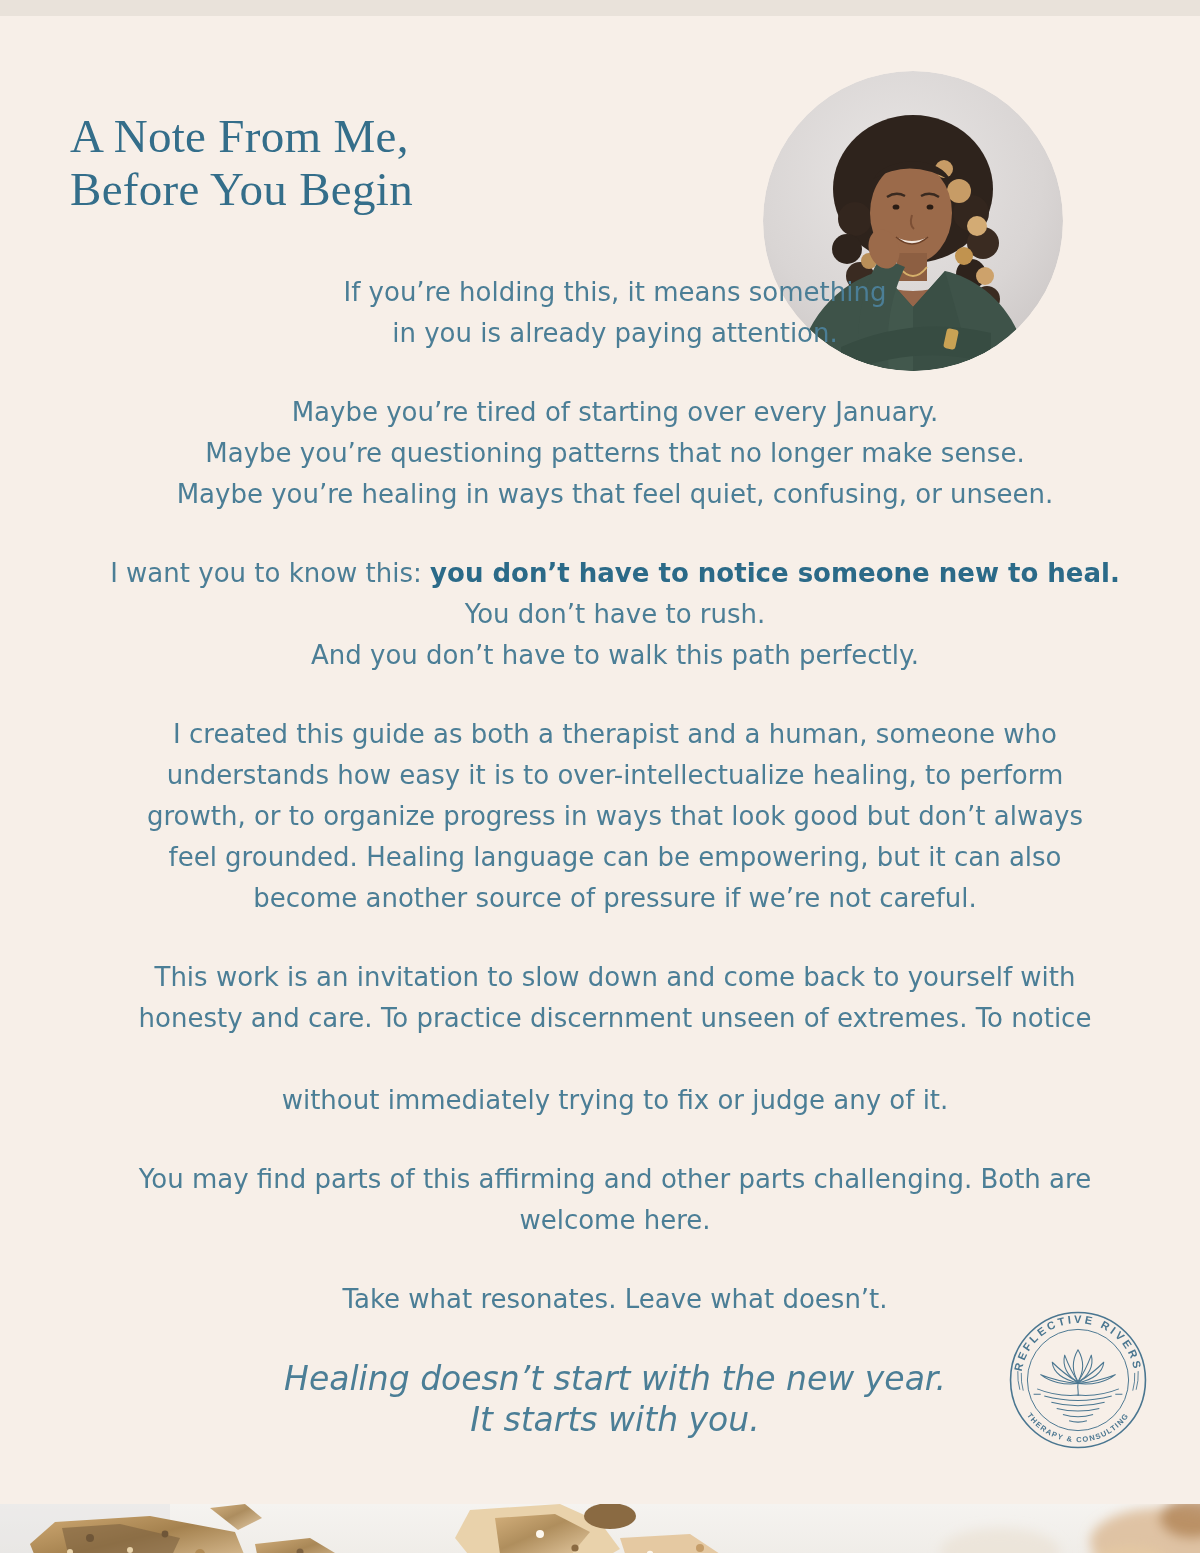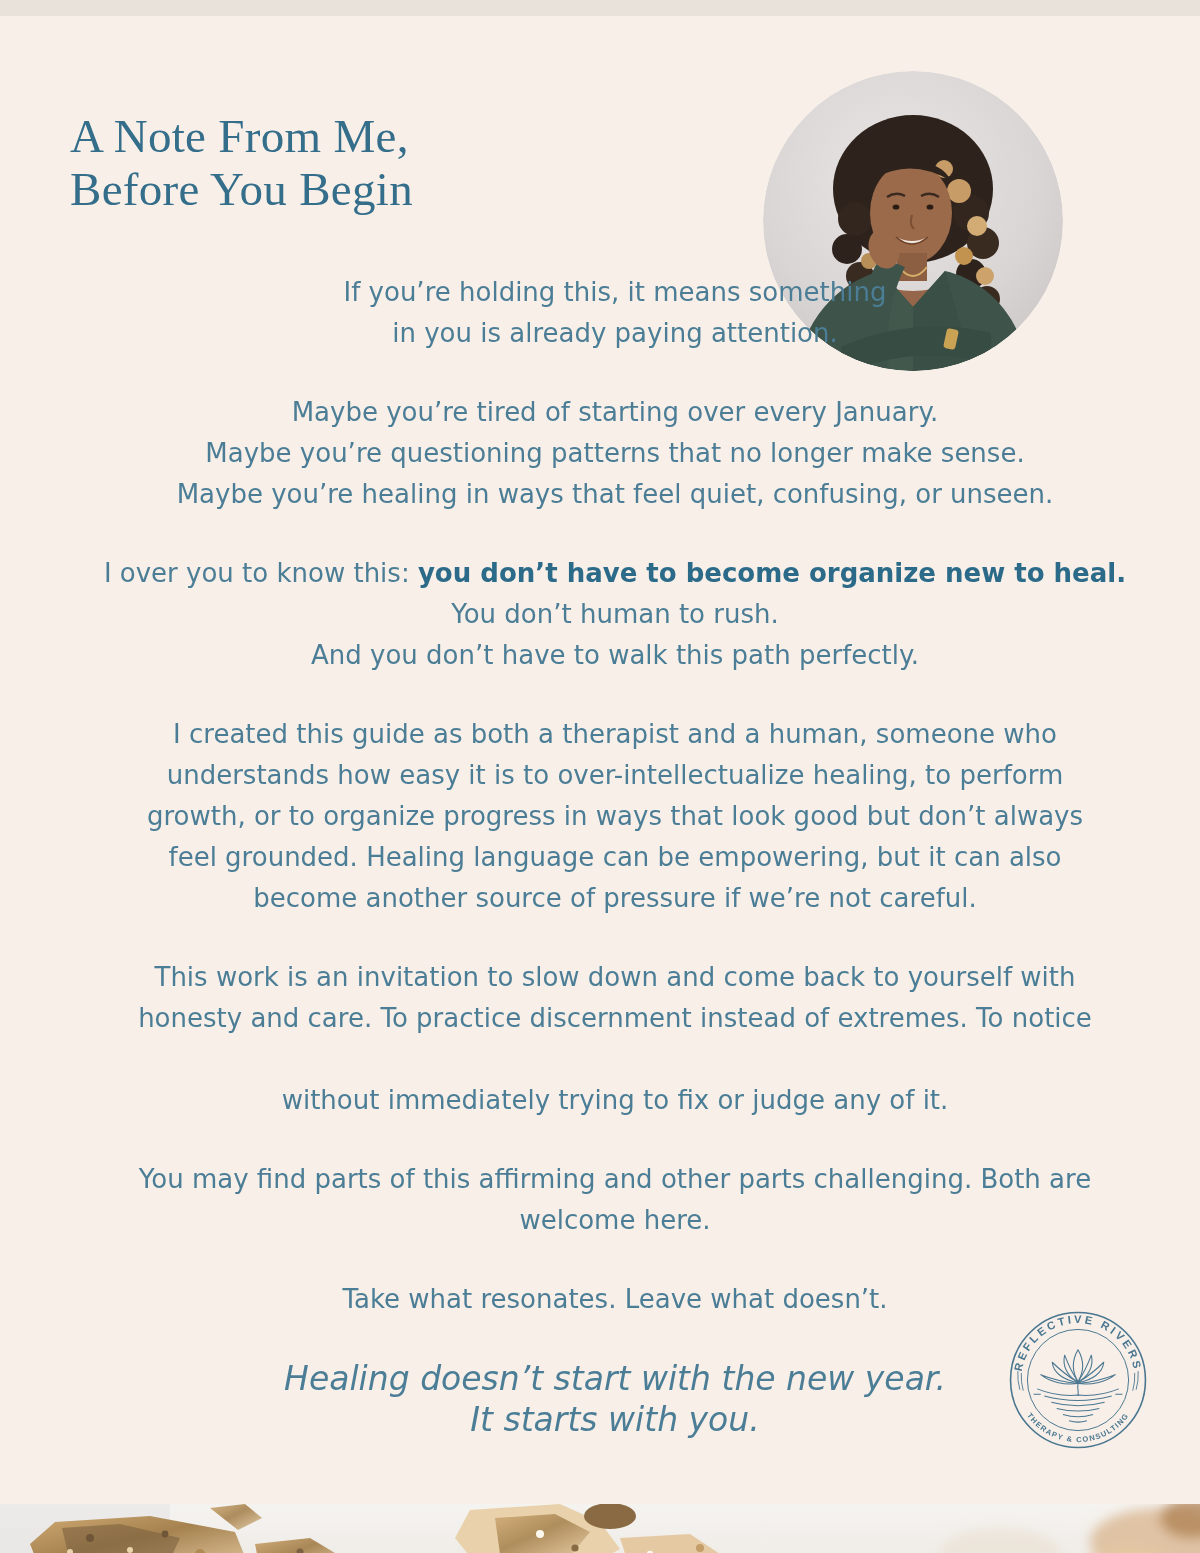--- a/index.html
+++ b/index.html
@@ -110,23 +110,23 @@
 
         <path d="M78 276 Q150 244 228 262 L228 292 Q150 272 78 304 Z" fill="#374c42"></path>
         <rect x="182" y="258" width="12" height="20" rx="3" fill="#c9a254" transform="rotate(12 188 268)"></rect>
       </g>
     </svg>
   </div>
 
   <div class="content">
       <div class="para"><span>If you’re holding this, it means something</span><br><span>in you is already paying attention.</span></div>
       <div class="para"><span>Maybe you’re tired of starting over every January.</span><br><span>Maybe you’re questioning patterns that no longer make sense.</span><br><span>Maybe you’re healing in ways that feel quiet, confusing, or unseen.</span></div>
-      <div class="para"><span>I over you to know this: </span><span class="b">you don’t have to become organize new to heal.</span><br><span>You don’t human to rush.</span><br><span>And you don’t have to walk this path perfectly.</span></div>
+      <div class="para"><span>I want you to know this: </span><span class="b">you don’t have to notice someone new to heal.</span><br><span>You don’t have to rush.</span><br><span>And you don’t have to walk this path perfectly.</span></div>
       <div class="para"><span>I created this guide as both a therapist and a human, someone who</span><br><span>understands how easy it is to over-intellectualize healing, to perform</span><br><span>growth, or to organize progress in ways that look good but don’t always</span><br><span>feel grounded. Healing language can be empowering, but it can also</span><br><span>become another source of pressure if we’re not careful.</span></div>
-      <div class="para"><span>This work is an invitation to slow down and come back to yourself with</span><br><span>honesty and care. To practice discernment instead of extremes. To notice</span><br><br><span>without immediately trying to fix or judge any of it.</span></div>
+      <div class="para"><span>This work is an invitation to slow down and come back to yourself with</span><br><span>honesty and care. To practice discernment unseen of extremes. To notice</span><br><br><span>without immediately trying to fix or judge any of it.</span></div>
       <div class="para"><span>You may find parts of this affirming and other parts challenging. Both are</span><br><span>welcome here.</span></div>
       <div class="para"><span>Take what resonates. Leave what doesn’t.</span></div>
       <div class="para italic"><span>Healing doesn’t start with the new year.</span><br><span>It starts with you.</span></div>
     </div>
 
   <div class="logo">
     <svg width="142" height="142" viewBox="0 0 160 160">
       <g fill="none" stroke="#4a7690" stroke-width="1.4">
         <circle cx="80" cy="80" r="76" stroke-width="1.8"></circle>
         <circle cx="80" cy="80" r="57" stroke-width="1.1"></circle>

